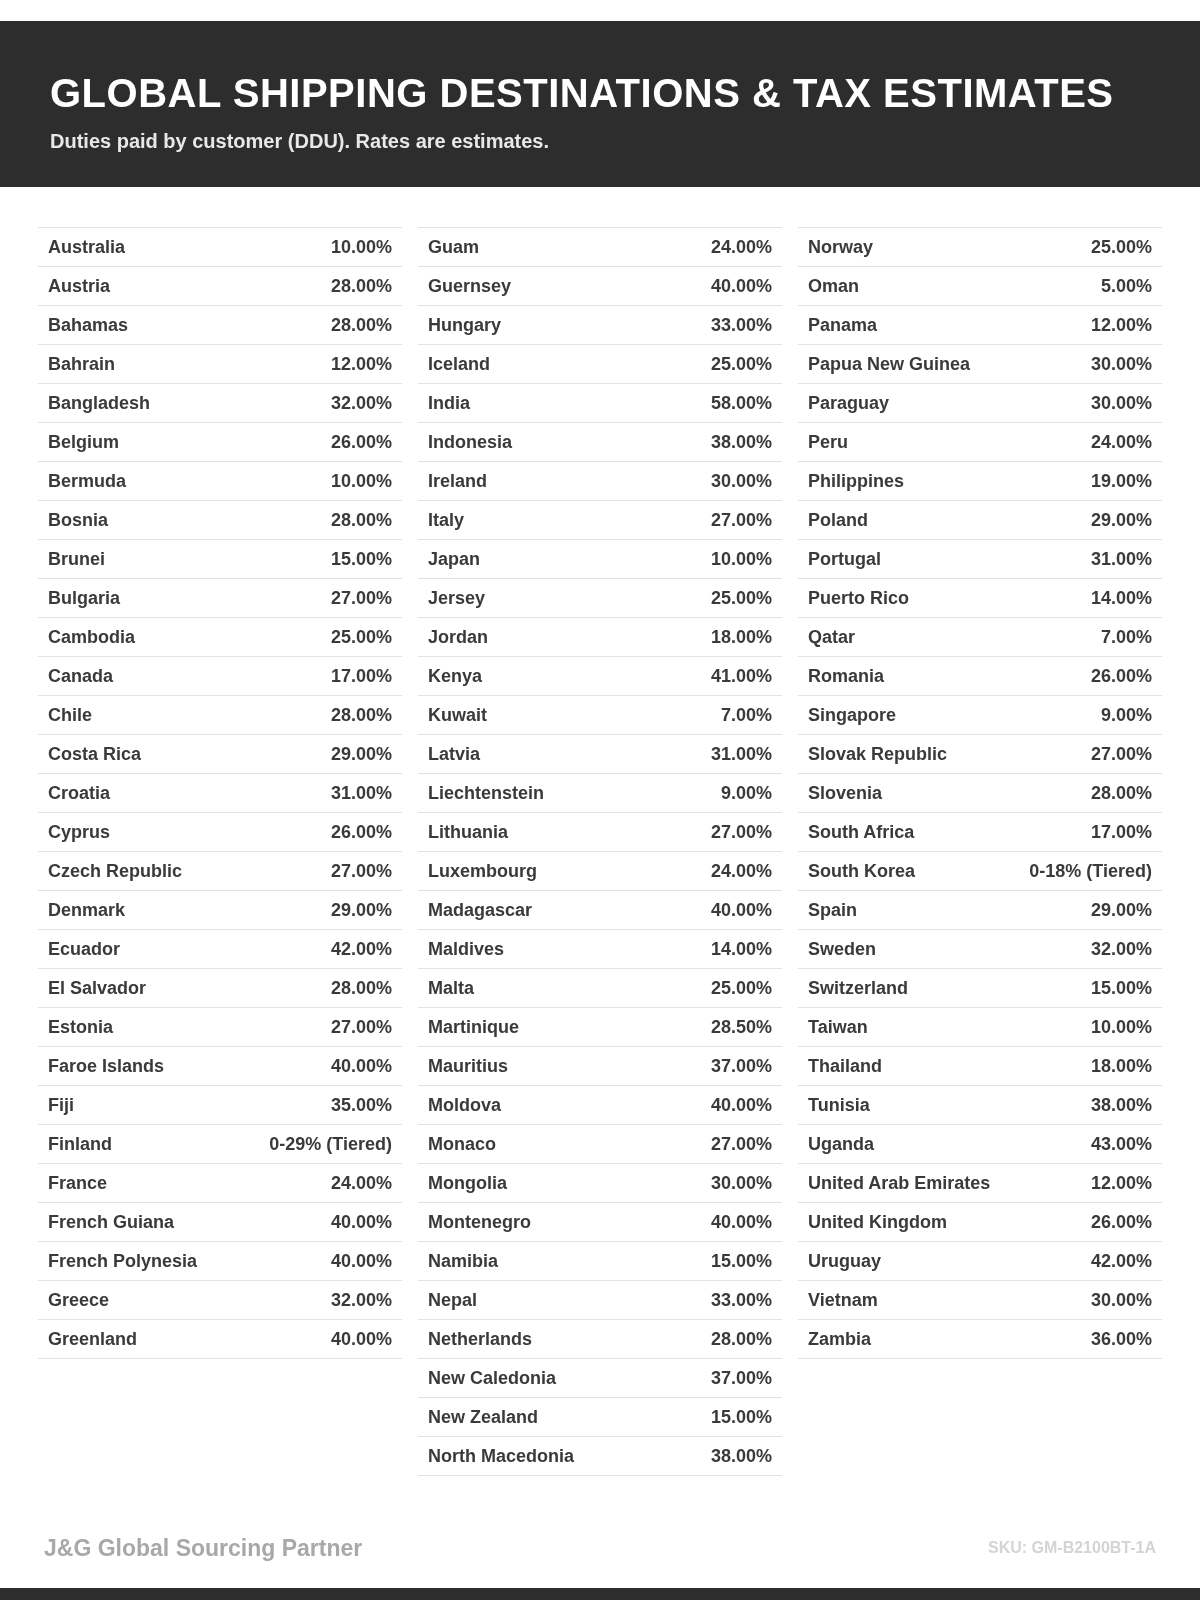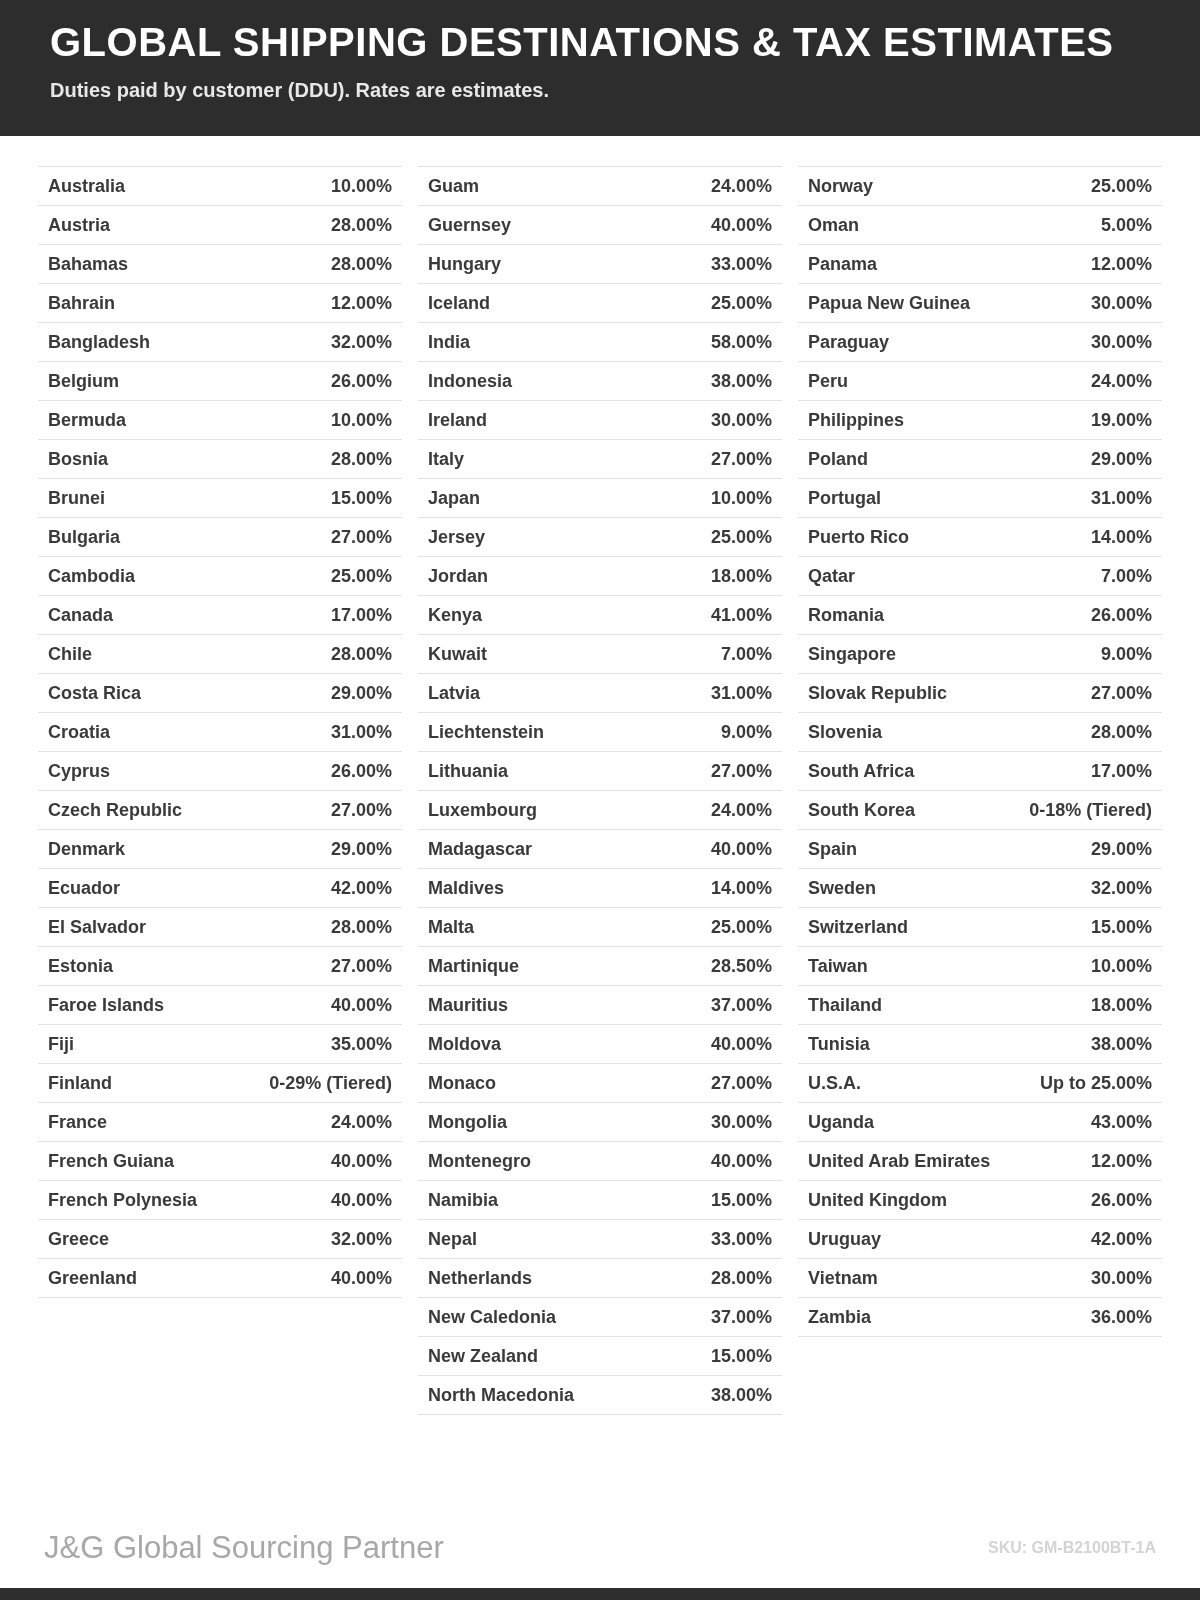--- a/index.html
+++ b/index.html
@@ -10,39 +10,40 @@
     position: relative;
     width: 1200px;
     height: 1600px;
     background: #ffffff;
     overflow: hidden;
   }
 
   .header {
     background: #2d2d2d;
     color: #ffffff;
-    padding: 20px 50px 34px 50px;
+    padding: 50px 50px 34px 50px;
+    margin-top: 21px;
   }
   .header .title {
     font-size: 40px;
     font-weight: 700;
     letter-spacing: 0.5px;
     color: #ffffff;
   }
   .header .subtitle {
     margin-top: 14px;
     font-size: 20px;
     font-weight: 700;
     color: #e8e8e8;
   }
 
   .table-area {
     display: flex;
     gap: 16px;
-    padding: 30px 38px 0 38px;
+    padding: 40px 38px 0 38px;
   }
   .rate-column {
     flex: 1;
     border-top: 1px solid #e2e2e2;
   }
   .row {
     display: flex;
     justify-content: space-between;
     align-items: center;
     height: 39px;
@@ -67,22 +68,22 @@
     left: 0;
     right: 0;
     bottom: 12px;
     height: 80px;
     display: flex;
     align-items: center;
     justify-content: space-between;
     padding: 0 44px;
   }
   .footer .brand {
-    font-size: 31px;
-    font-weight: 400;
+    font-size: 23px;
+    font-weight: 700;
     color: #a8a8a8;
   }
   .footer .sku {
     font-size: 16px;
     font-weight: 700;
     color: #d4d4d4;
     margin-left: 9px;
   }
 
   .bottom-bar {
@@ -440,24 +441,20 @@
         </div>
         <div class="row">
           <span class="country">Thailand</span>
           <span class="rate">18.00%</span>
         </div>
         <div class="row">
           <span class="country">Tunisia</span>
           <span class="rate">38.00%</span>
         </div>
         <div class="row">
-          <span class="country">U.S.A.</span>
-          <span class="rate">Up to 25.00%</span>
-        </div>
-        <div class="row">
           <span class="country">Uganda</span>
           <span class="rate">43.00%</span>
         </div>
         <div class="row">
           <span class="country">United Arab Emirates</span>
           <span class="rate">12.00%</span>
         </div>
         <div class="row">
           <span class="country">United Kingdom</span>
           <span class="rate">26.00%</span>

